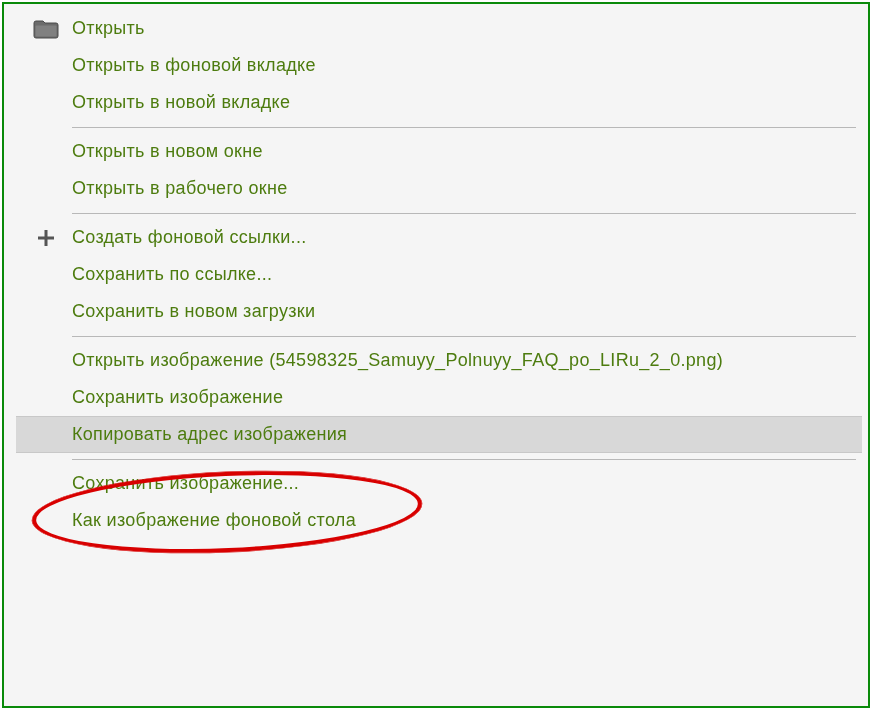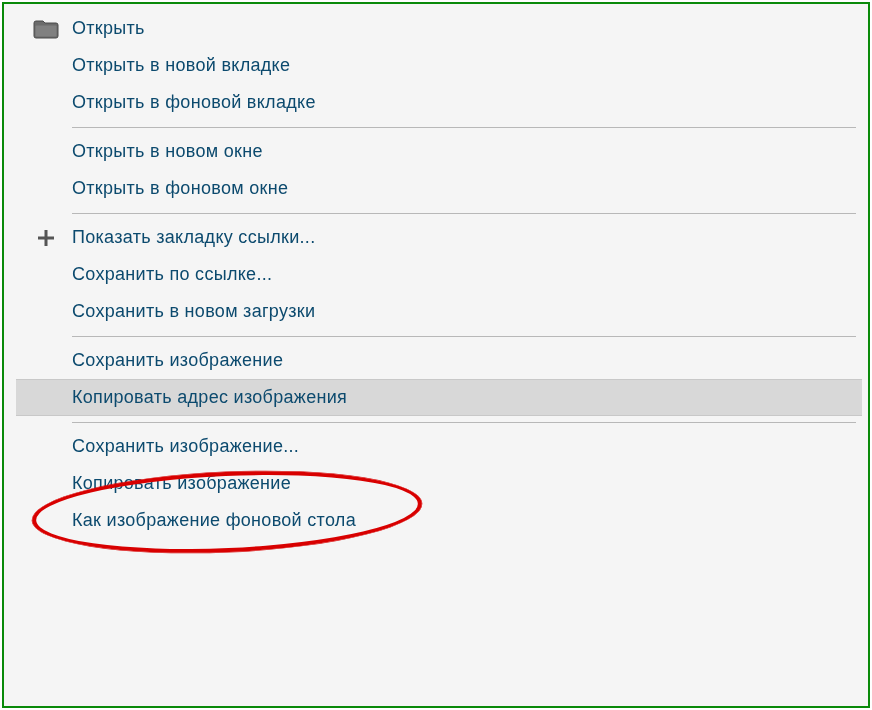--- a/index.html
+++ b/index.html
@@ -23,21 +23,21 @@
     bottom: 6px;
     background: #f5f5f5;
   }
   .item {
     display: flex;
     align-items: center;
     height: 37px;
     padding-left: 56px;
     font-size: 18px;
     letter-spacing: 0.3px;
-    color: #0c4a6e;
+    color: #4d7c0f;
     cursor: default;
     white-space: nowrap;
     overflow: hidden;
     position: relative;
   }
   .item.highlight {
     background: #d8d8d8;
     box-shadow: inset 0 1px 0 #c8c8c8, inset 0 -1px 0 #c8c8c8;
   }
   .icon-slot {
@@ -84,60 +84,60 @@
       <div class="item">
         <span class="icon-slot folder-icon">
           <svg width="26" height="20" viewBox="0 0 26 20">
             <path d="M1 4 Q1 2 3 2 L10 2 L12 4 L23 4 Q25 4 25 6 L25 17 Q25 19 23 19 L3 19 Q1 19 1 17 Z" fill="#6b6b6b" stroke="#4a4a4a" stroke-width="1"></path>
             <rect x="2.5" y="6.5" width="21" height="11" rx="1" fill="#808080"></rect>
           </svg>
         </span>
         <span>Открыть</span>
       </div>
       <div class="item">
-        <span>Открыть в новой вкладке</span>
+        <span>Открыть в фоновой вкладке</span>
       </div>
       <div class="item">
-        <span>Открыть в фоновой вкладке</span>
+        <span>Открыть в новой вкладке</span>
       </div>
       <div class="sep"></div>
       <div class="item">
         <span>Открыть в новом окне</span>
       </div>
       <div class="item">
-        <span>Открыть в фоновом окне</span>
+        <span>Открыть в рабочего окне</span>
       </div>
       <div class="sep"></div>
       <div class="item">
         <span class="icon-slot plus-icon">
           <svg width="20" height="20" viewBox="0 0 20 20">
             <rect x="8.5" y="2" width="3" height="16" fill="#555"></rect>
             <rect x="2" y="8.5" width="16" height="3" fill="#555"></rect>
           </svg>
         </span>
-        <span>Показать закладку ссылки...</span>
+        <span>Создать фоновой ссылки...</span>
       </div>
       <div class="item">
         <span>Сохранить по ссылке...</span>
       </div>
       <div class="item">
         <span>Сохранить в новом загрузки</span>
       </div>
       <div class="sep"></div>
+      <div class="item">
+        <span>Открыть изображение (54598325_Samuyy_Polnuyy_FAQ_po_LIRu_2_0.png)</span>
+      </div>
       <div class="item">
         <span>Сохранить изображение</span>
       </div>
       <div class="item highlight">
         <span>Копировать адрес изображения</span>
       </div>
       <div class="sep"></div>
       <div class="item">
         <span>Сохранить изображение...</span>
       </div>
       <div class="item">
-        <span>Копировать изображение</span>
-      </div>
-      <div class="item">
         <span>Как изображение фоновой стола</span>
       </div>
     </div>
   <div class="ellipse" style="left:28px; top:468px; width:390px; height:80px;"></div>
 </div>
 
 </body></html>

